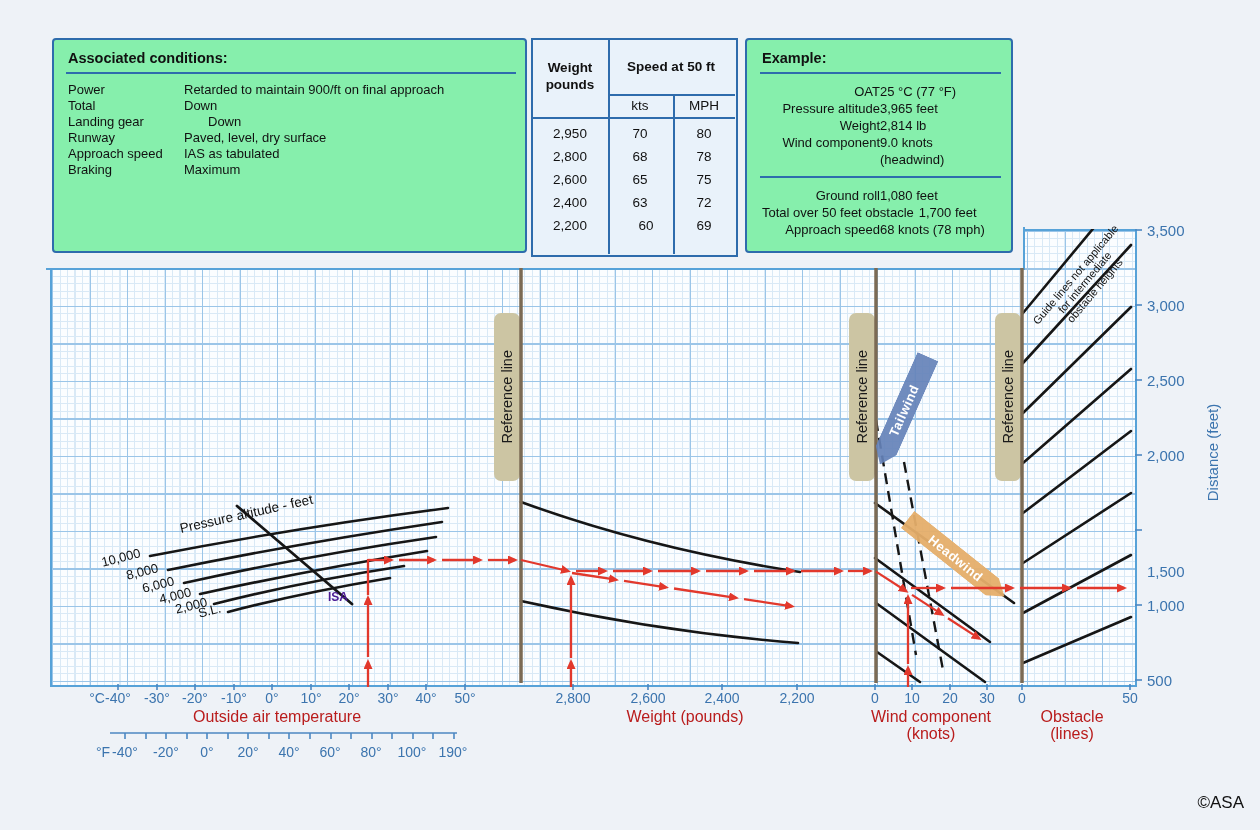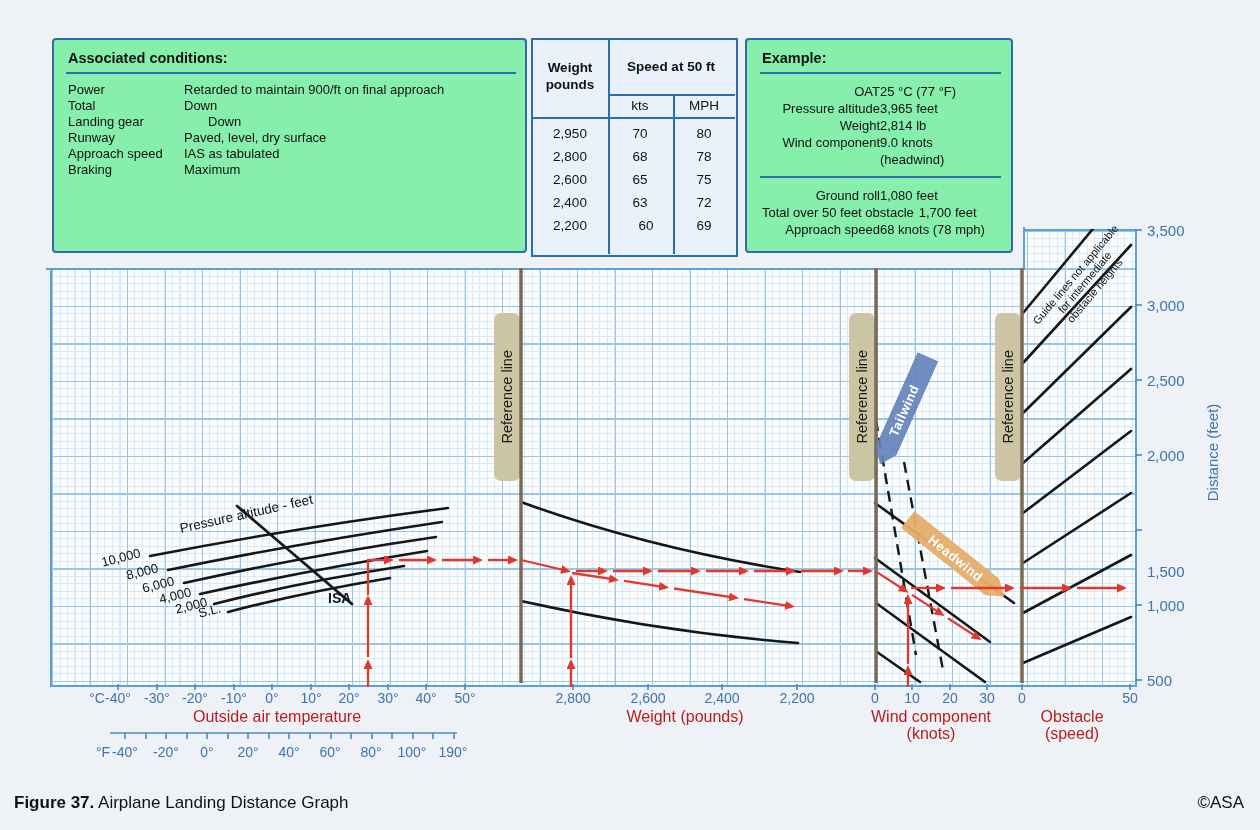--- a/index.html
+++ b/index.html
@@ -28,21 +28,21 @@
       #fbfdff;}
   #grid-mask{position:absolute;left:46px;top:227px;width:977px;height:41px;background:#eef2f7;
     border-bottom:2px solid #57a2d8;border-right:2px solid #57a2d8;}
   
   .tick{position:absolute;transform:translateX(-50%);font-size:14px;color:#3b74ae;white-space:nowrap;}
   .dtick{position:absolute;font-size:15px;color:#3b74ae;white-space:nowrap;}
   .axis-title{position:absolute;transform:translateX(-50%);font-size:16px;color:#b91c1c;white-space:nowrap;}
   .unit{position:absolute;transform:translateX(-50%);font-size:14px;color:#3b74ae;}
   .pa-label{position:absolute;font-size:13px;color:#111;transform:rotate(-14deg);white-space:nowrap;}
   .pa-title{position:absolute;font-size:13.5px;color:#111;transform:rotate(-12.5deg);transform-origin:left center;white-space:nowrap;}
-  .isa{position:absolute;font-size:14px;font-weight:bold;color:#0f172a;}
+  .isa{position:absolute;font-size:12px;font-weight:bold;color:#4c1d95;}
   .refbox{position:absolute;width:26px;height:168px;background:#ccc5a3;border-radius:7px;
           display:flex;align-items:center;justify-content:center;}
   .reflabel{writing-mode:vertical-rl;transform:rotate(180deg);font-size:14.5px;color:#1a1a1a;white-space:nowrap;}
   .banner{position:absolute;display:flex;align-items:center;justify-content:center;
           color:#fff;font-size:13px;font-weight:bold;white-space:nowrap;letter-spacing:.5px;}
   #tailwind-banner{left:845px;top:399px;width:118px;height:23px;background:rgba(101,130,184,.92);
      transform:rotate(-66deg);clip-path:polygon(0 50%,13% 0,100% 0,100% 100%,13% 100%);}
   #headwind-banner{left:894px;top:547px;width:124px;height:22px;background:rgba(229,174,106,.95);
      transform:rotate(38.5deg);clip-path:polygon(0 0,87% 0,100% 50%,87% 100%,0 100%);}
   .guide-note{position:absolute;left:1008px;top:264px;width:154px;text-align:center;
@@ -367,27 +367,26 @@
   <div class="tick" style="left:875px;top:690px;">0</div>
   <div class="tick" style="left:912px;top:690px;">10</div>
   <div class="tick" style="left:950px;top:690px;">20</div>
   <div class="tick" style="left:987px;top:690px;">30</div>
   <div class="axis-title" style="left:931px;top:708px;">Wind component</div>
   <div class="axis-title" style="left:931px;top:725px;">(knots)</div>
 
   <div class="tick" style="left:1022px;top:690px;">0</div>
   <div class="tick" style="left:1130px;top:690px;">50</div>
   <div class="axis-title" style="left:1072px;top:708px;">Obstacle</div>
-  <div class="axis-title" style="left:1072px;top:725px;">(speed)</div>
+  <div class="axis-title" style="left:1072px;top:725px;">(lines)</div>
 
   <div class="dtick" style="left:1147px;top:222px;">3,500</div>
   <div class="dtick" style="left:1147px;top:297px;text-align:center;">3,000</div>
   <div class="dtick" style="left:1147px;top:372px;">2,500</div>
   <div class="dtick" style="left:1147px;top:447px;">2,000</div>
   <div class="dtick" style="left:1147px;top:522px;margin-top:41px;">1,500</div>
   <div class="dtick" style="left:1147px;top:597px;">1,000</div>
   <div class="dtick" style="left:1147px;top:672px;">500</div>
   <div class="dist-title">Distance (feet)</div>
 
-  <div class="caption"><span style="font-weight:bold;">Figure 37.</span><span> Airplane Landing Distance Graph</span></div>
   <div class="copyright">©ASA</div>
 
 </div>
 
 </body></html>

